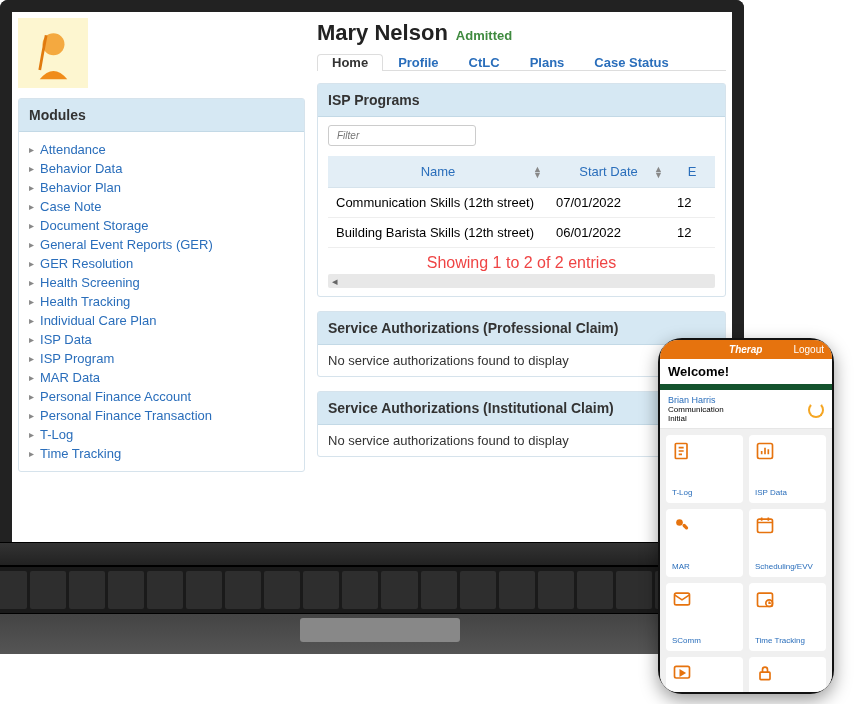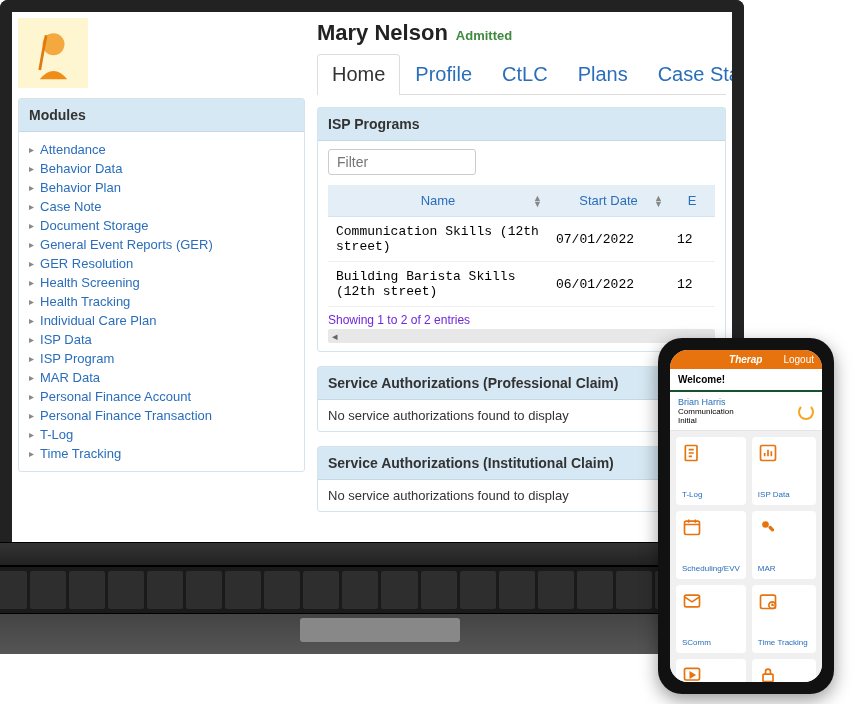--- a/index.html
+++ b/index.html
@@ -94,42 +94,44 @@
     font-weight: bold;
     font-size: 13px;
     text-align: center;
   }
   .tabs {
     display: flex;
     border-bottom: 1px solid #ddd;
     margin-bottom: 12px;
   }
   .tab {
-    padding: 8px 14px;
+    padding: 0 14px;
     color: #2a6ebb;
-    font-size: 20px;
+    font-size: 13px;
     cursor: pointer;
     border: 1px solid transparent;
     border-bottom: none;
     white-space: nowrap;
+    font-weight: bold;
   }
   .tab.active {
     color: #333;
     border-color: #ddd;
     border-radius: 4px 4px 0 0;
     background: #fff;
     margin-bottom: -1px;
   }
   .filter-input {
     border: 1px solid #ccc;
     padding: 4px 8px;
     border-radius: 3px;
-    font-size: 14px;
+    font-size: 10px;
     width: 130px;
     margin-bottom: 10px;
+    font-style: italic;
   }
   .isp-table {
     width: 100%;
     border-collapse: collapse;
     font-size: 13px;
   }
   .isp-table thead tr {
     background: #e3eef6;
   }
   .isp-table th {
@@ -145,26 +147,26 @@
     right: 6px;
     top: 50%;
     transform: translateY(-50%);
     font-size: 9px;
     color: #888;
     line-height: 6px;
   }
   .isp-table td {
     padding: 7px 8px;
     border-bottom: 1px solid #eee;
-    font-family: Liberation Mono, monospace;
   }
   .entries-info {
     margin-top: 6px;
-    font-size: 12px;
-    color: #6d28d9;
+    font-size: 16px;
+    color: #ef4444;
+    text-align: center;
   }
   .scroll-track {
     height: 14px;
     background: #e8e8e8;
     border-radius: 2px;
     margin-top: 2px;
     display: flex;
     align-items: center;
     padding: 0 4px;
     color: #666;
@@ -221,21 +223,21 @@
 
   
   .phone-frame {
     position: absolute;
     top: 338px;
     left: 658px;
     width: 176px;
     height: 356px;
     background: #111;
     border-radius: 24px;
-    padding: 12px;
+    padding: 2px;
     box-sizing: border-box;
     box-shadow: 0 6px 18px rgba(0,0,0,.4);
   }
   .phone-screen {
     background: #f0f0f0;
     width: 100%;
     height: 100%;
     border-radius: 18px;
     overflow: hidden;
     display: flex;
@@ -252,23 +254,23 @@
   }
   .phone-header .brand {
     font-style: italic;
     font-weight: bold;
     flex:1;
     text-align:center;
   }
   .welcome {
     background: #fff;
     padding: 5px 8px;
-    font-size: 10px;
+    font-size: 13px;
     font-weight: bold;
-    border-bottom: 2px solid #14532d;
+    border-bottom: 6px solid #14532d;
   }
   .user-card {
     background: #fff;
     padding: 5px 8px;
     font-size: 8px;
     border-bottom: 1px solid #e6e6e6;
     position: relative;
   }
   .user-card .uname { color: #2a6ebb; font-size: 9px; }
   .user-card .sync {
@@ -526,39 +528,39 @@
           <div class="ticon">
             <svg width="20" height="20" viewBox="0 0 24 24" fill="none" stroke="#e6730e" stroke-width="2">
               <rect x="3" y="3" width="18" height="18" rx="2"></rect>
               <path d="M8 16v-4M12 16v-8M16 16v-6"></path>
             </svg>
           </div>
           <div class="tlabel">ISP Data</div>
         </div>
         <div class="tile">
           <div class="ticon">
-            <svg width="20" height="20" viewBox="0 0 24 24" fill="none" stroke="#e6730e" stroke-width="2">
-              <rect x="3" y="5" width="18" height="16" rx="2"></rect>
-              <path d="M3 9h18M8 3v4M16 3v4"></path>
-            </svg>
-          </div>
-          <div class="tlabel">Scheduling/EVV</div>
-        </div>
-        <div class="tile">
-          <div class="ticon">
             <svg width="20" height="20" viewBox="0 0 24 24" fill="#e6730e">
               <circle cx="9" cy="9" r="4"></circle>
               <rect x="12" y="12" width="8" height="4" rx="2" transform="rotate(45 16 14)"></rect>
             </svg>
           </div>
           <div class="tlabel">MAR</div>
         </div>
         <div class="tile">
           <div class="ticon">
             <svg width="20" height="20" viewBox="0 0 24 24" fill="none" stroke="#e6730e" stroke-width="2">
+              <rect x="3" y="5" width="18" height="16" rx="2"></rect>
+              <path d="M3 9h18M8 3v4M16 3v4"></path>
+            </svg>
+          </div>
+          <div class="tlabel">Scheduling/EVV</div>
+        </div>
+        <div class="tile">
+          <div class="ticon">
+            <svg width="20" height="20" viewBox="0 0 24 24" fill="none" stroke="#e6730e" stroke-width="2">
               <rect x="3" y="5" width="18" height="14" rx="2"></rect>
               <path d="M3 7l9 6 9-6"></path>
             </svg>
           </div>
           <div class="tlabel">SComm</div>
         </div>
         <div class="tile">
           <div class="ticon">
             <svg width="20" height="20" viewBox="0 0 24 24" fill="none" stroke="#e6730e" stroke-width="2">
               <rect x="3" y="5" width="18" height="16" rx="2"></rect>

